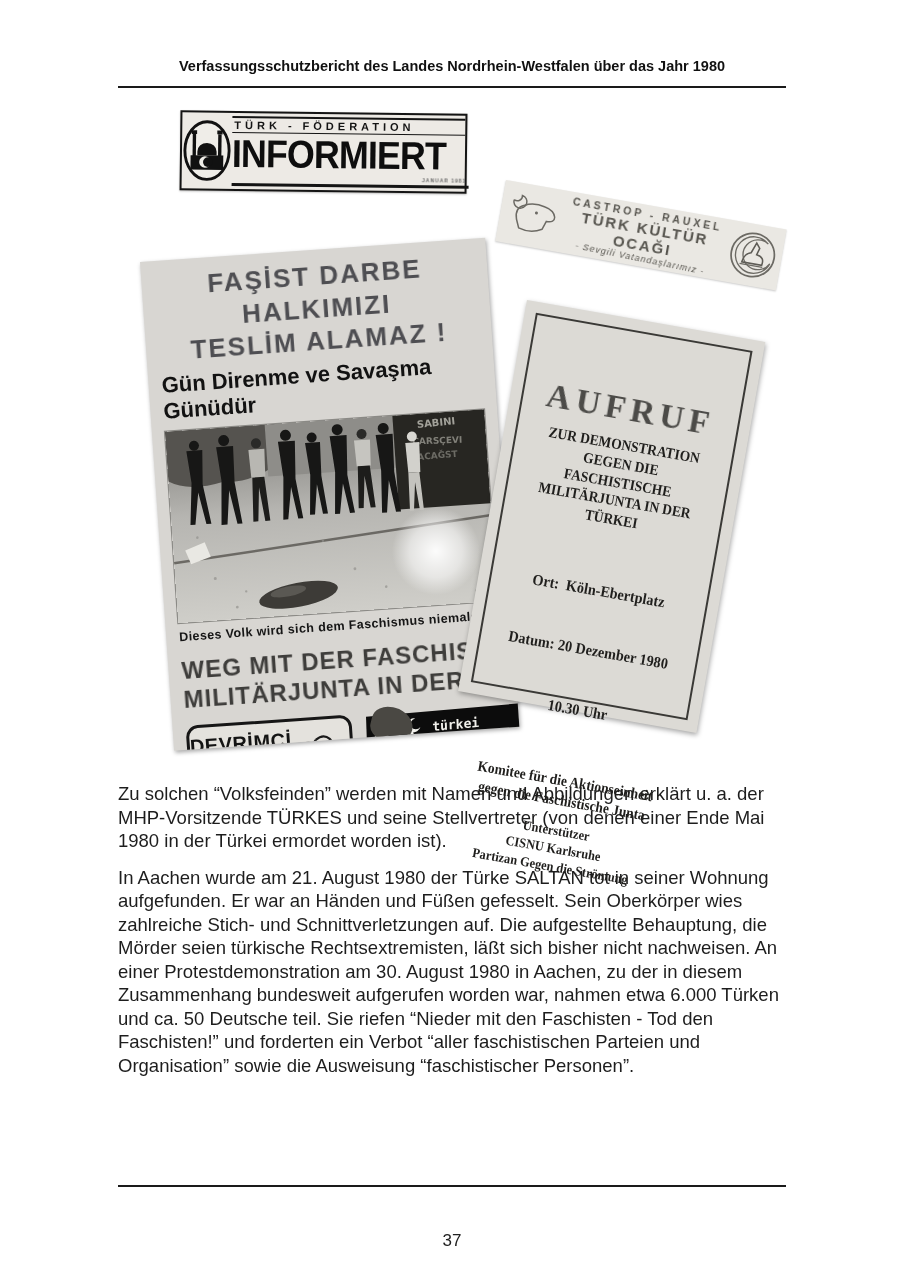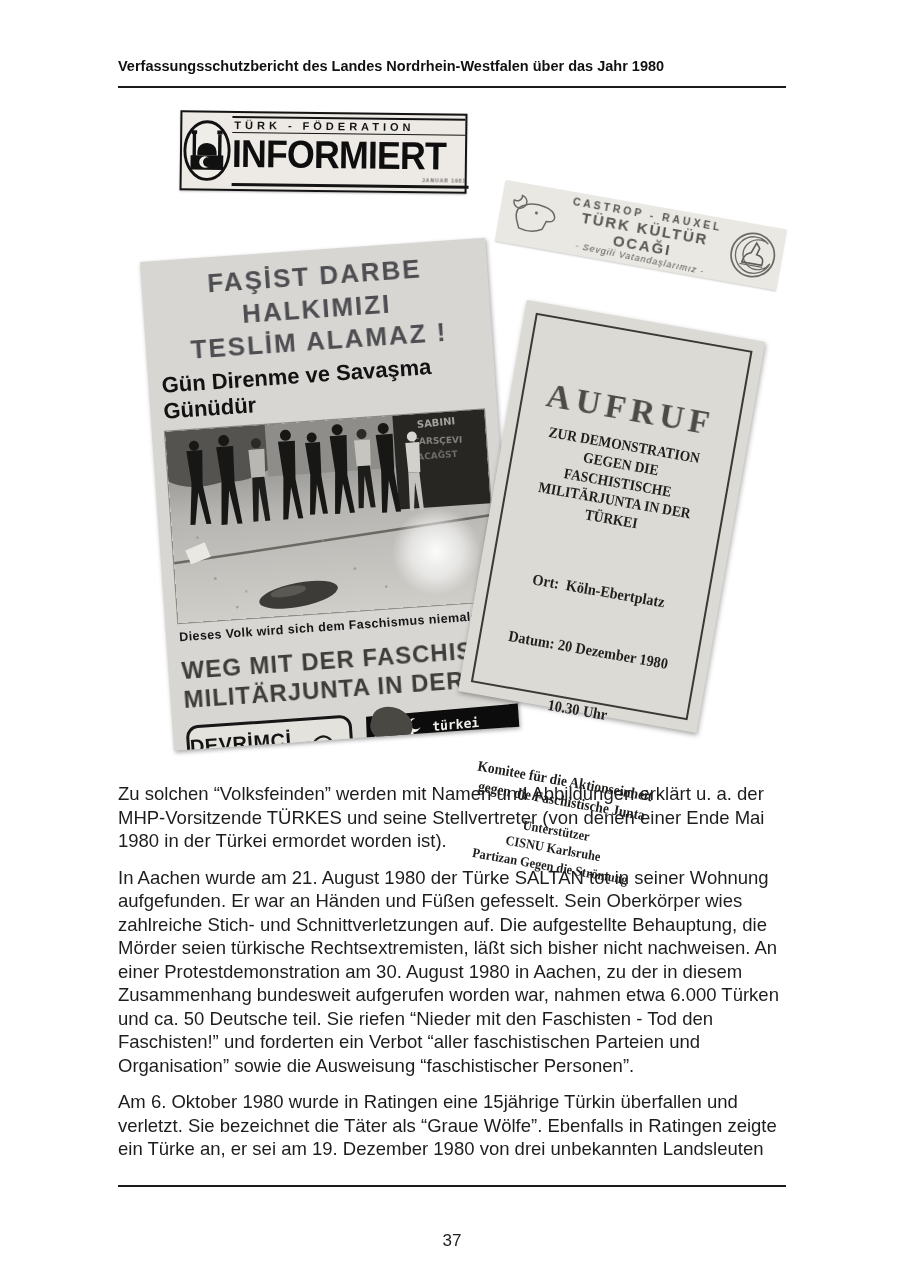--- a/index.html
+++ b/index.html
@@ -1,21 +1,21 @@
 <!DOCTYPE html>
 <html><head>
 <meta charset="utf-8">
 <style>
   html,body{margin:0;padding:0;}
   body{
     width:900px;height:1273px;background:#ffffff;position:relative;overflow:hidden;
     font-family:"Liberation Sans",sans-serif;color:#1c1c1c;
   }
   
-  .hdr{position:absolute;left:118px;top:58px;width:668px;text-align:left;
+  .hdr{position:absolute;left:118px;top:58px;width:668px;text-align:center;
        font-size:14.5px;font-weight:bold;color:#111;}
   .hdr-rule{position:absolute;left:118px;top:86px;width:668px;border-top:2px solid #1a1a1a;}
   
   .collage{position:absolute;left:0;top:100px;width:900px;height:665px;}
   
   .banner{position:absolute;left:180px;top:12px;width:283px;height:76px;
     background:#edeae5;border:2px solid #141414;transform:rotate(.7deg);
     box-shadow:0 1px 2px rgba(0,0,0,.25);display:flex;align-items:stretch;}
   .banner-logo{width:62px;display:flex;align-items:center;justify-content:center;}
   .banner-right{flex:1;position:relative;padding:3px 6px 0 0;}
@@ -264,17 +264,16 @@
         <div>Partizan Gegen die Strömung</div>
       </div>
     </div>
   </div>
 
 </div>
 
 <div class="bodytext">
   <p>Zu solchen “Volksfeinden” werden mit Namen und Abbildungen erklärt u. a. der MHP-Vorsitzende TÜRKES und seine Stellvertreter (von denen einer Ende Mai 1980 in der Türkei ermordet worden ist).</p>
   <p>In Aachen wurde am 21. August 1980 der Türke SALTAN tot in seiner Wohnung aufgefunden. Er war an Händen und Füßen gefesselt. Sein Oberkörper wies zahlreiche Stich- und Schnittverletzungen auf. Die aufgestellte Behauptung, die Mörder seien türkische Rechtsextremisten, läßt sich bisher nicht nachweisen. An einer Protestdemonstration am 30. August 1980 in Aachen, zu der in diesem Zusammenhang bundesweit aufgerufen worden war, nahmen etwa 6.000 Türken und ca. 50 Deutsche teil. Sie riefen “Nieder mit den Faschisten - Tod den Faschisten!” und forderten ein Verbot “aller faschistischen Parteien und Organisation” sowie die Ausweisung “faschistischer Personen”.</p>
-  <p>Am 6. Oktober 1980 wurde in Ratingen eine 15jährige Türkin überfallen und verletzt. Sie bezeichnet die Täter als “Graue Wölfe”. Ebenfalls in Ratingen zeigte ein Türke an, er sei am 19. Dezember 1980 von drei unbekannten Landsleuten</p>
 </div>
 
 <div class="ftr-rule"></div>
 <div class="ftr-num">37</div>
 
 </body></html>

